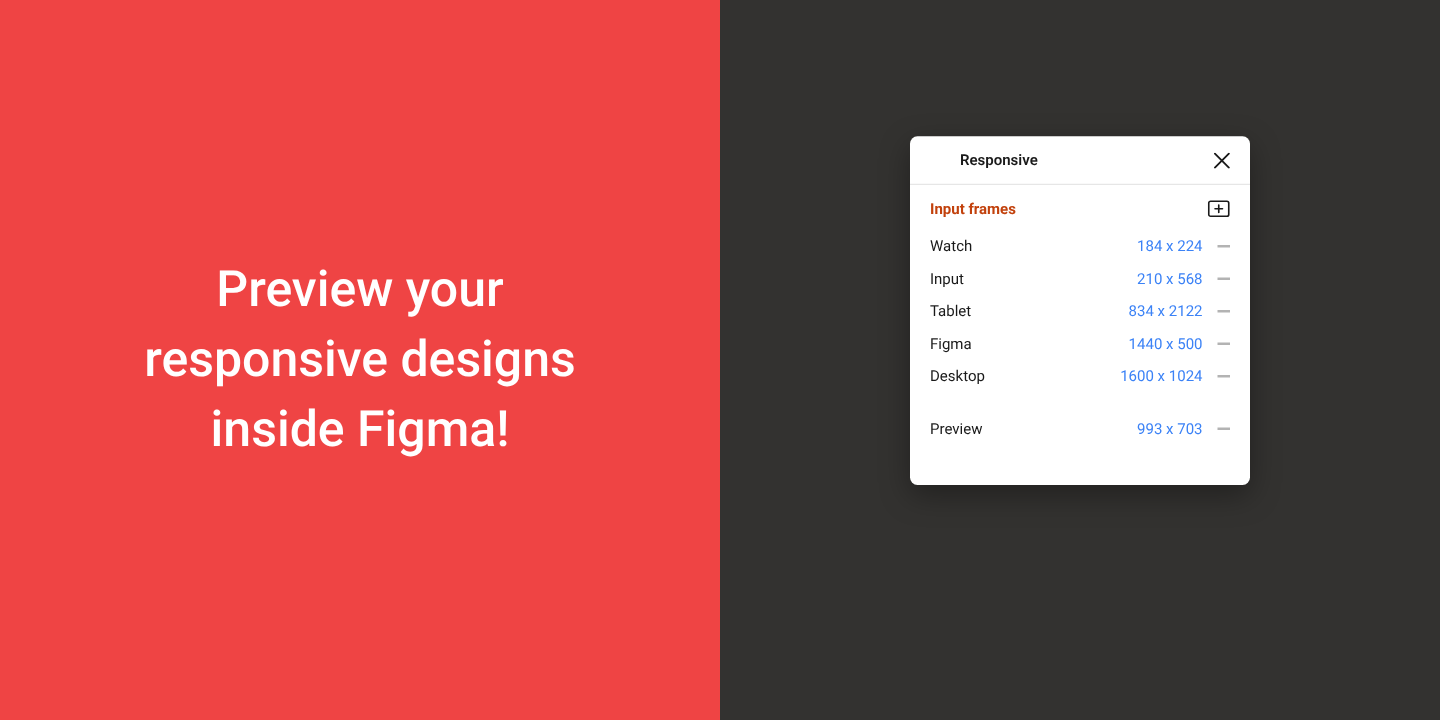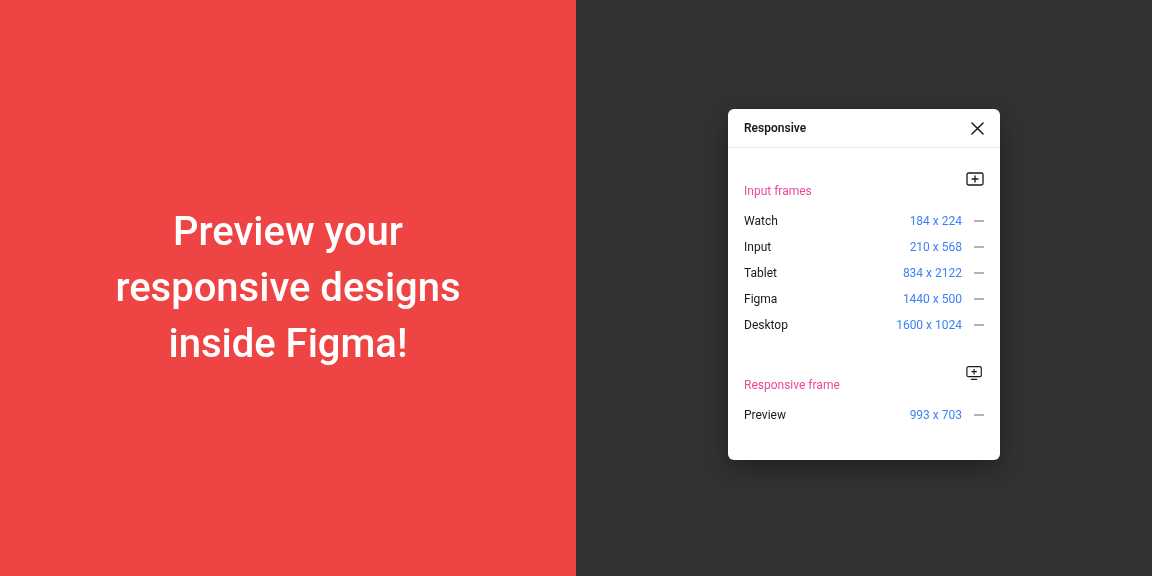--- a/index.html
+++ b/index.html
@@ -45,43 +45,43 @@
       display: flex;
       align-items: center;
       justify-content: space-between;
       padding: 12px 16px;
       border-bottom: 1px solid #e6e6e6;
     }
     .panel-title {
       font-size: 12px;
       font-weight: 600;
       color: #1a1a1a;
+      margin-left: 24px;
     }
     .close-icon {
       width: 14px;
       height: 14px;
       cursor: pointer;
       display: flex;
       align-items: center;
       justify-content: center;
     }
     .section {
       padding: 12px 16px 8px 16px;
     }
     .section-header {
       display: flex;
       align-items: center;
       justify-content: space-between;
       margin-bottom: 10px;
     }
     .section-title {
       font-size: 12px;
-      font-weight: 400;
-      color: #ec4899;
-      margin-top: 24px;
+      font-weight: 700;
+      color: #c2410c;
     }
     .add-icon {
       width: 18px;
       height: 14px;
       cursor: pointer;
       display: flex;
       align-items: center;
       justify-content: center;
     }
     .frame-row {
@@ -163,30 +163,20 @@
         <span class="minus-icon"></span>
       </div>
       <div class="frame-row">
         <span class="frame-name">Desktop</span>
         <span class="frame-dims">1600 x 1024</span>
         <span class="minus-icon"></span>
       </div>
     </div>
 
     <div class="section">
-      <div class="section-header">
-        <span class="section-title">Responsive frame</span>
-        <span class="add-icon">
-          <svg width="20" height="16" viewBox="0 0 20 16" fill="none">
-            <rect x="1" y="1" width="16" height="11" rx="1.5" stroke="#1a1a1a" stroke-width="1.3"></rect>
-            <path d="M6 15 H12" stroke="#1a1a1a" stroke-width="1.3" stroke-linecap="round"></path>
-            <path d="M9 4 V9 M6.5 6.5 H11.5" stroke="#1a1a1a" stroke-width="1.3" stroke-linecap="round"></path>
-          </svg>
-        </span>
-      </div>
 
       <div class="frame-row">
         <span class="frame-name">Preview</span>
         <span class="frame-dims">993 x 703</span>
         <span class="minus-icon"></span>
       </div>
     </div>
 
     <div class="bottom-space"></div>
 

